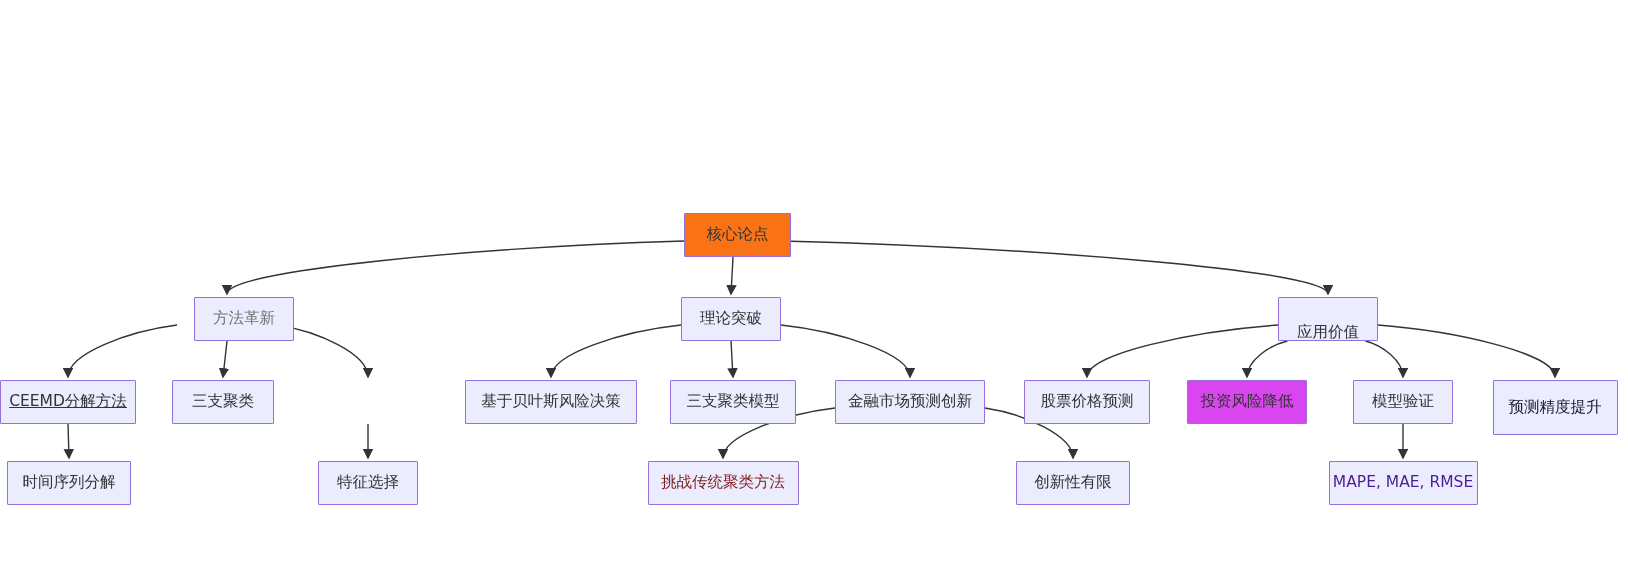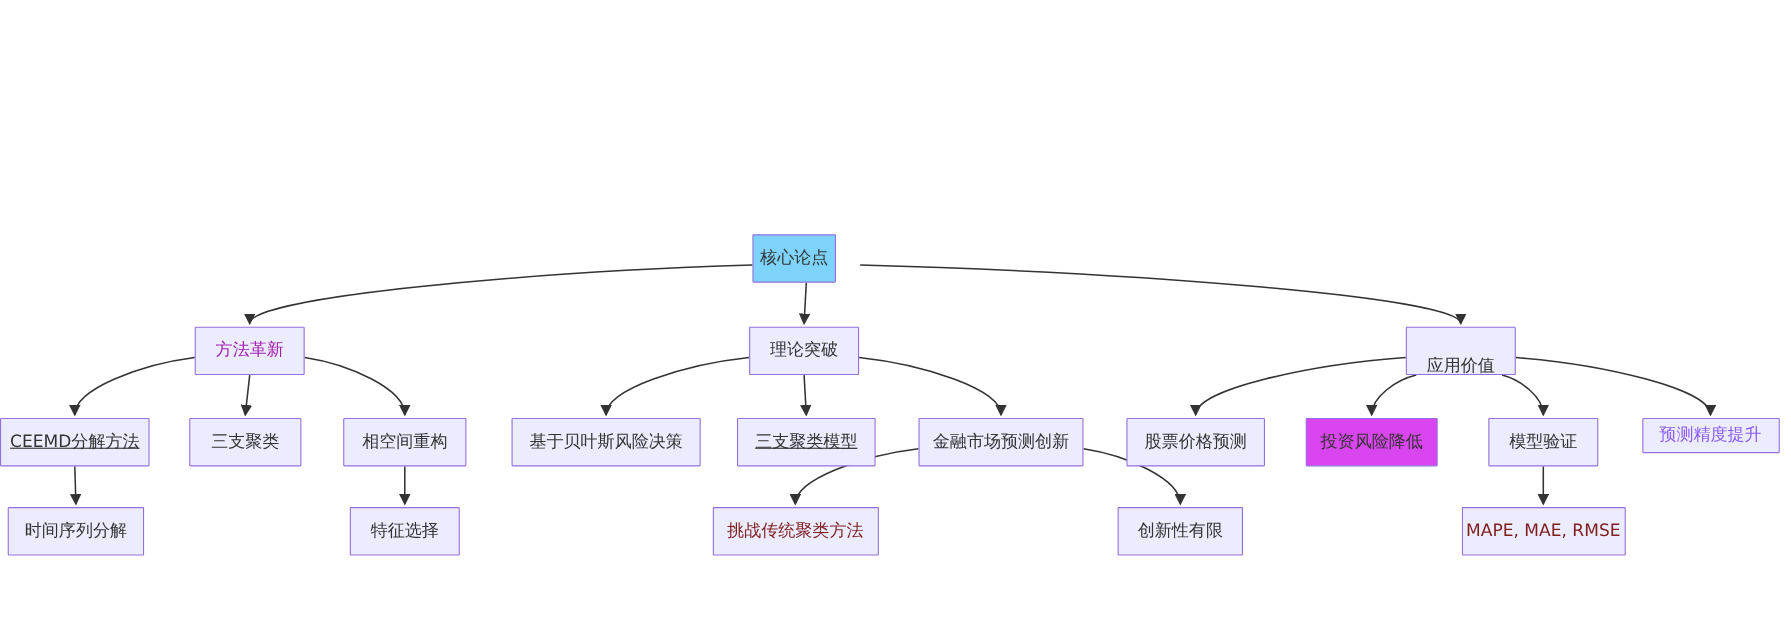--- a/index.html
+++ b/index.html
@@ -67,71 +67,68 @@
         <path d="M 1365.5 341 C 1382.375 345.32, 1403 360.8, 1403 377" class="edge" stroke="#333333" stroke-width="1.4" marker-end="url(#arrowhead)"></path>
         <path d="M 1378 325 C 1457.65 331.24, 1555 353.6, 1555 377" class="edge" stroke="#333333" stroke-width="1.4" marker-end="url(#arrowhead)"></path>
         <path d="M 68 424 L 69 458" class="edge" stroke="#333333" stroke-width="1.4" marker-end="url(#arrowhead)"></path>
         <path d="M 368 424 L 368 458" class="edge" stroke="#333333" stroke-width="1.4" marker-end="url(#arrowhead)"></path>
         <path d="M 835 408 C 784.6 414, 723 435.5, 723 458" class="edge" stroke="#333333" stroke-width="1.4" marker-end="url(#arrowhead)"></path>
         <path d="M 985 408 C 1024.6 414, 1073 435.5, 1073 458" class="edge" stroke="#333333" stroke-width="1.4" marker-end="url(#arrowhead)"></path>
         <path d="M 1403 424 L 1403 458" class="edge" stroke="#333333" stroke-width="1.4" marker-end="url(#arrowhead)"></path>
       </g>
   </svg>
   <div id="nodes-layer">
-      <div class="node" style="left: 684px; top: 213px; width: 76px; height: 44px; background: #7dd3fc; border: 1px solid rgb(147, 112, 219); color: rgb(51, 51, 51);">
+      <div class="node" style="left: 684px; top: 213px; width: 107px; height: 44px; background: #f97316; border: 1px solid rgb(147, 112, 219); color: rgb(51, 51, 51);">
         <span>核心论点</span>
       </div>
-      <div class="node" style="left: 177px; top: 297px; width: 100px; height: 44px; background: rgb(236, 236, 255); border: 1px solid rgb(147, 112, 219); color: #a21caf;">
+      <div class="node" style="left: 194px; top: 297px; width: 100px; height: 44px; background: rgb(236, 236, 255); border: 1px solid rgb(147, 112, 219); color: #737373;">
         <span>方法革新</span>
       </div>
       <div class="node" style="left: 681px; top: 297px; width: 100px; height: 44px; background: rgb(236, 236, 255); border: 1px solid rgb(147, 112, 219); color: rgb(51, 51, 51);">
         <span>理论突破</span>
       </div>
       <div class="node" style="left: 1278px; top: 297px; width: 100px; height: 44px; background: rgb(236, 236, 255); border: 1px solid rgb(147, 112, 219); color: rgb(51, 51, 51); align-items: flex-end;">
         <span>应用价值</span>
       </div>
       <div class="node" style="left: 0px; top: 380px; width: 136px; height: 44px; background: rgb(236, 236, 255); border: 1px solid rgb(147, 112, 219); color: rgb(51, 51, 51); text-decoration: underline;">
         <span>CEEMD分解方法</span>
       </div>
       <div class="node" style="left: 172px; top: 380px; width: 102px; height: 44px; background: rgb(236, 236, 255); border: 1px solid rgb(147, 112, 219); color: rgb(51, 51, 51);">
         <span>三支聚类</span>
       </div>
-      <div class="node" style="left: 312px; top: 380px; width: 112px; height: 44px; background: rgb(236, 236, 255); border: 1px solid rgb(147, 112, 219); color: rgb(51, 51, 51);">
-        <span>相空间重构</span>
-      </div>
       <div class="node" style="left: 465px; top: 380px; width: 172px; height: 44px; background: rgb(236, 236, 255); border: 1px solid rgb(147, 112, 219); color: rgb(51, 51, 51);">
         <span>基于贝叶斯风险决策</span>
       </div>
-      <div class="node" style="left: 670px; top: 380px; width: 126px; height: 44px; background: rgb(236, 236, 255); border: 1px solid rgb(147, 112, 219); color: rgb(51, 51, 51); text-decoration: underline;">
+      <div class="node" style="left: 670px; top: 380px; width: 126px; height: 44px; background: rgb(236, 236, 255); border: 1px solid rgb(147, 112, 219); color: rgb(51, 51, 51);">
         <span>三支聚类模型</span>
       </div>
       <div class="node" style="left: 835px; top: 380px; width: 150px; height: 44px; background: rgb(236, 236, 255); border: 1px solid rgb(147, 112, 219); color: rgb(51, 51, 51);">
         <span>金融市场预测创新</span>
       </div>
       <div class="node" style="left: 1024px; top: 380px; width: 126px; height: 44px; background: rgb(236, 236, 255); border: 1px solid rgb(147, 112, 219); color: rgb(51, 51, 51);">
         <span>股票价格预测</span>
       </div>
       <div class="node" style="left: 1187px; top: 380px; width: 120px; height: 44px; background: #d946ef; border: 1px solid rgb(147, 112, 219); color: rgb(51, 51, 51);">
         <span>投资风险降低</span>
       </div>
       <div class="node" style="left: 1353px; top: 380px; width: 100px; height: 44px; background: rgb(236, 236, 255); border: 1px solid rgb(147, 112, 219); color: rgb(51, 51, 51);">
         <span>模型验证</span>
       </div>
-      <div class="node" style="left: 1492.5px; top: 380px; width: 125px; height: 32px; background: rgb(236, 236, 255); border: 1px solid rgb(147, 112, 219); color: #8b5cf6;">
+      <div class="node" style="left: 1492.5px; top: 380px; width: 125px; height: 55px; background: rgb(236, 236, 255); border: 1px solid rgb(147, 112, 219); color: #0f172a;">
         <span>预测精度提升</span>
       </div>
       <div class="node" style="left: 7px; top: 461px; width: 124px; height: 44px; background: rgb(236, 236, 255); border: 1px solid rgb(147, 112, 219); color: rgb(51, 51, 51);">
         <span>时间序列分解</span>
       </div>
       <div class="node" style="left: 318px; top: 461px; width: 100px; height: 44px; background: rgb(236, 236, 255); border: 1px solid rgb(147, 112, 219); color: rgb(51, 51, 51);">
         <span>特征选择</span>
       </div>
       <div class="node" style="left: 647.5px; top: 461px; width: 151px; height: 44px; background: rgb(236, 236, 255); border: 1px solid rgb(147, 112, 219); color: #7f1d1d;">
         <span>挑战传统聚类方法</span>
       </div>
       <div class="node" style="left: 1016px; top: 461px; width: 114px; height: 44px; background: rgb(236, 236, 255); border: 1px solid rgb(147, 112, 219); color: rgb(51, 51, 51);">
         <span>创新性有限</span>
       </div>
-      <div class="node" style="left: 1328.5px; top: 461px; width: 149px; height: 44px; background: rgb(236, 236, 255); border: 1px solid rgb(147, 112, 219); color: #7f1d1d;">
+      <div class="node" style="left: 1328.5px; top: 461px; width: 149px; height: 44px; background: rgb(236, 236, 255); border: 1px solid rgb(147, 112, 219); color: #4c1d95;">
         <span>MAPE, MAE, RMSE</span>
       </div>
     </div>
 </div>
 
 </body></html>

